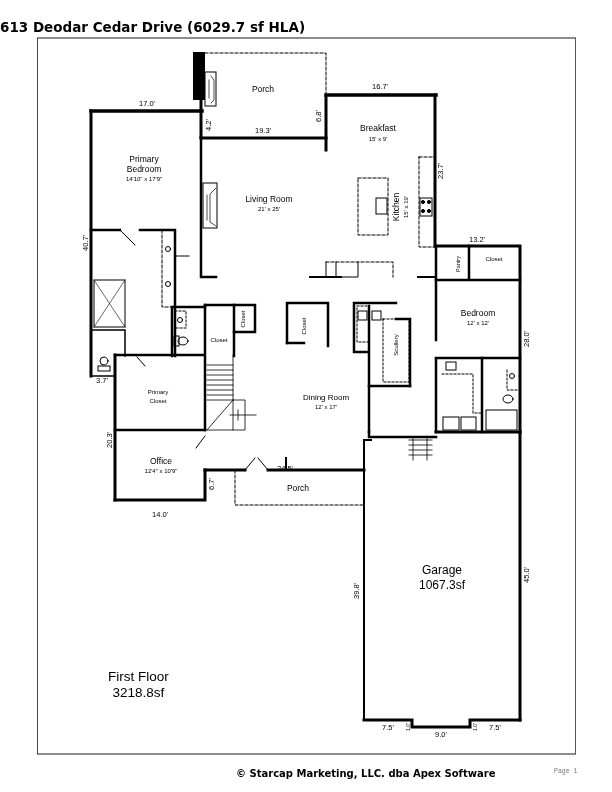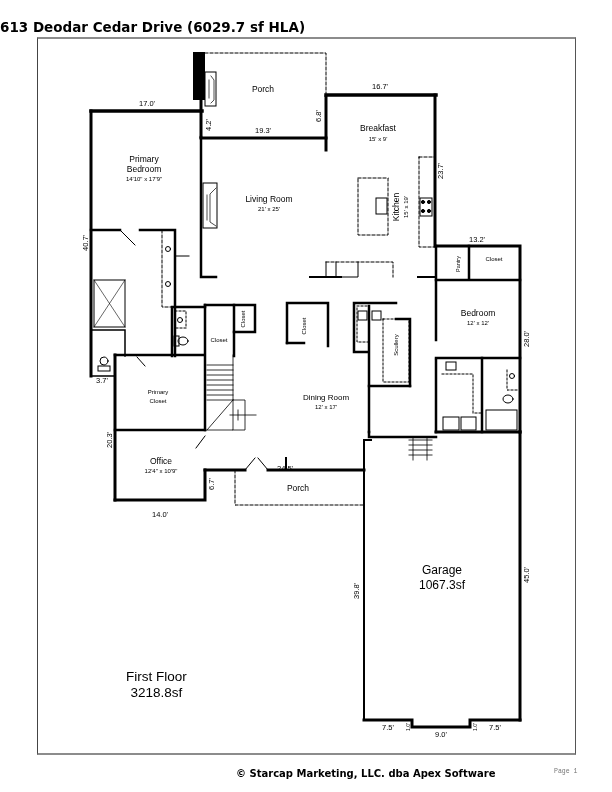--- a/index.html
+++ b/index.html
@@ -1,20 +1,20 @@
 <!DOCTYPE html>
 <html><head>
 <meta charset="utf-8">
 <style>
   html, body { margin:0; padding:0; background:#ffffff; }
   body { width:612px; height:792px; position:relative; overflow:hidden; font-family:"Liberation Sans", sans-serif; color:#000; }
   .title { position:absolute; top:12px; left:0; width:548px; text-align:left; font-family:"DejaVu Sans", sans-serif; font-weight:bold; font-size:13.5px;margin-top:7px; }
   .frame { position:absolute; left:37px; top:37px; width:539px; height:718px; border-left:1.5px solid #444; border-right:1.5px solid #555; border-top:2px solid #8c8c8c; border-bottom:2px solid #8c8c8c; box-sizing:border-box; }
   svg.plan { position:absolute; left:0; top:0; }
-  .floor-label { position:absolute; left:126px; top:669px; font-size:13.5px; line-height:16px; text-align:center; }
+  .floor-label { position:absolute; left:108px; top:669px; font-size:13.5px; line-height:16px; text-align:center; }
   .floor-label div { white-space:nowrap; }
   .footer { position:absolute; top:768px; left:236px; font-family:"DejaVu Sans", sans-serif; font-weight:bold; font-size:10px; }
   .page-num { position:absolute; top:768px; left:554px; font-family:Liberation Mono, monospace; font-size:6.5px; color:#777; }
   .lbl { font-family:"Liberation Sans", sans-serif; fill:#000; }
 </style>
 </head>
 <body>
 
 <div class="title">613 Deodar Cedar Drive (6029.7 sf HLA)</div>
 <div class="frame"></div>

